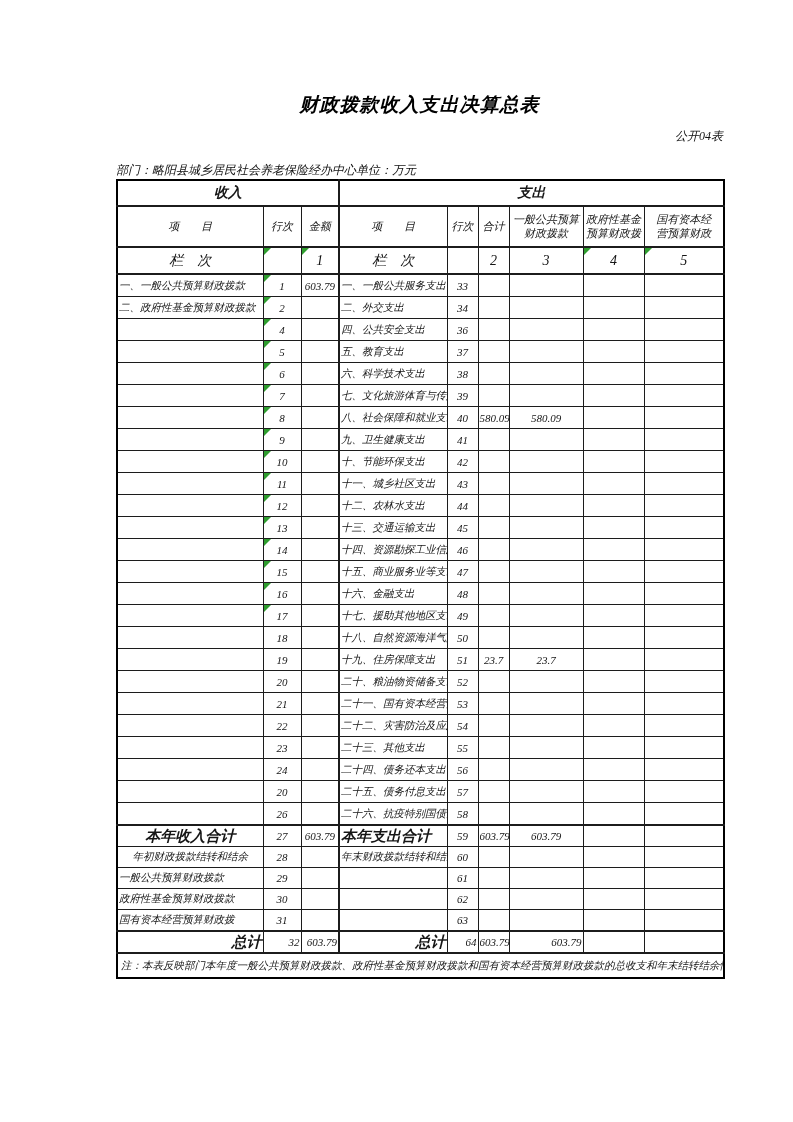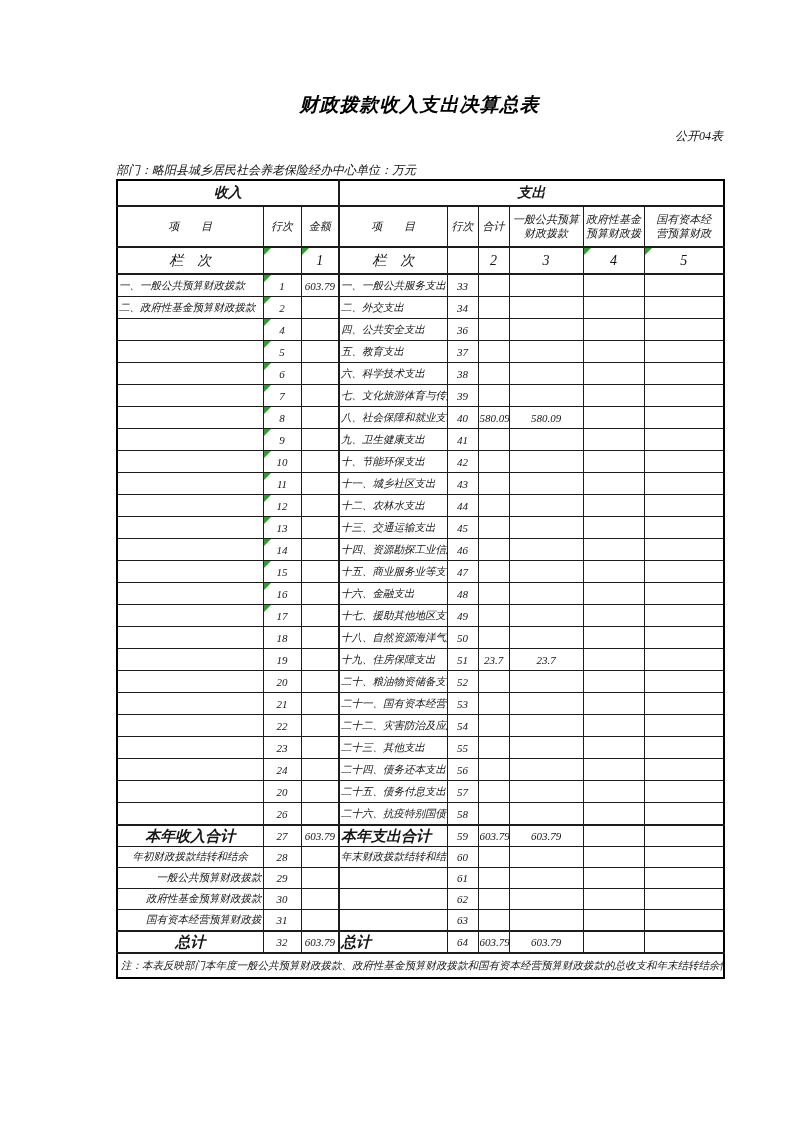--- a/index.html
+++ b/index.html
@@ -24,24 +24,24 @@
   }
   tr.r-a td{height:24px;font-size:14px;font-weight:bold;text-align:center;border-bottom-width:2px;border-radius:6px;}
   tr.r-b td{height:39px;font-size:11px;text-align:center;white-space:pre-line;line-height:1.25;border-bottom-width:2px;}
   tr.r-c td{height:25px;font-size:14px;text-align:center;border-bottom-width:2px;}
   tr.r-d td{height:21px;}
   tr.r-s td{height:20px;}
   td.mid{border-left-width:2px;}
   .txt{font-size:10.5px;text-align:left;}
   .num{font-size:11px;text-align:center;}
   .ctr{text-align:center;}
-  .right{text-align:right;}
+  .right{}
   .bold{font-weight:bold;font-size:15px;}
   tr.sum-first td{border-top-width:2px;}
-  tr.grand td{border-top-width:2px;border-bottom-width:2px;}
+  tr.grand td{border-top-width:2px;border-bottom-width:2px;text-align:right;}
   tr.r-n td{height:23px;font-size:10.5px;text-align:left;padding-left:3px;border:1px solid #333;}
   .tri{
     position:absolute;top:0;left:0;width:0;height:0;
     border-top:7px solid #2f9e2f;border-right:7px solid transparent;
   }
 </style>
 </head>
 <body>
 
 <div class="sheet">

